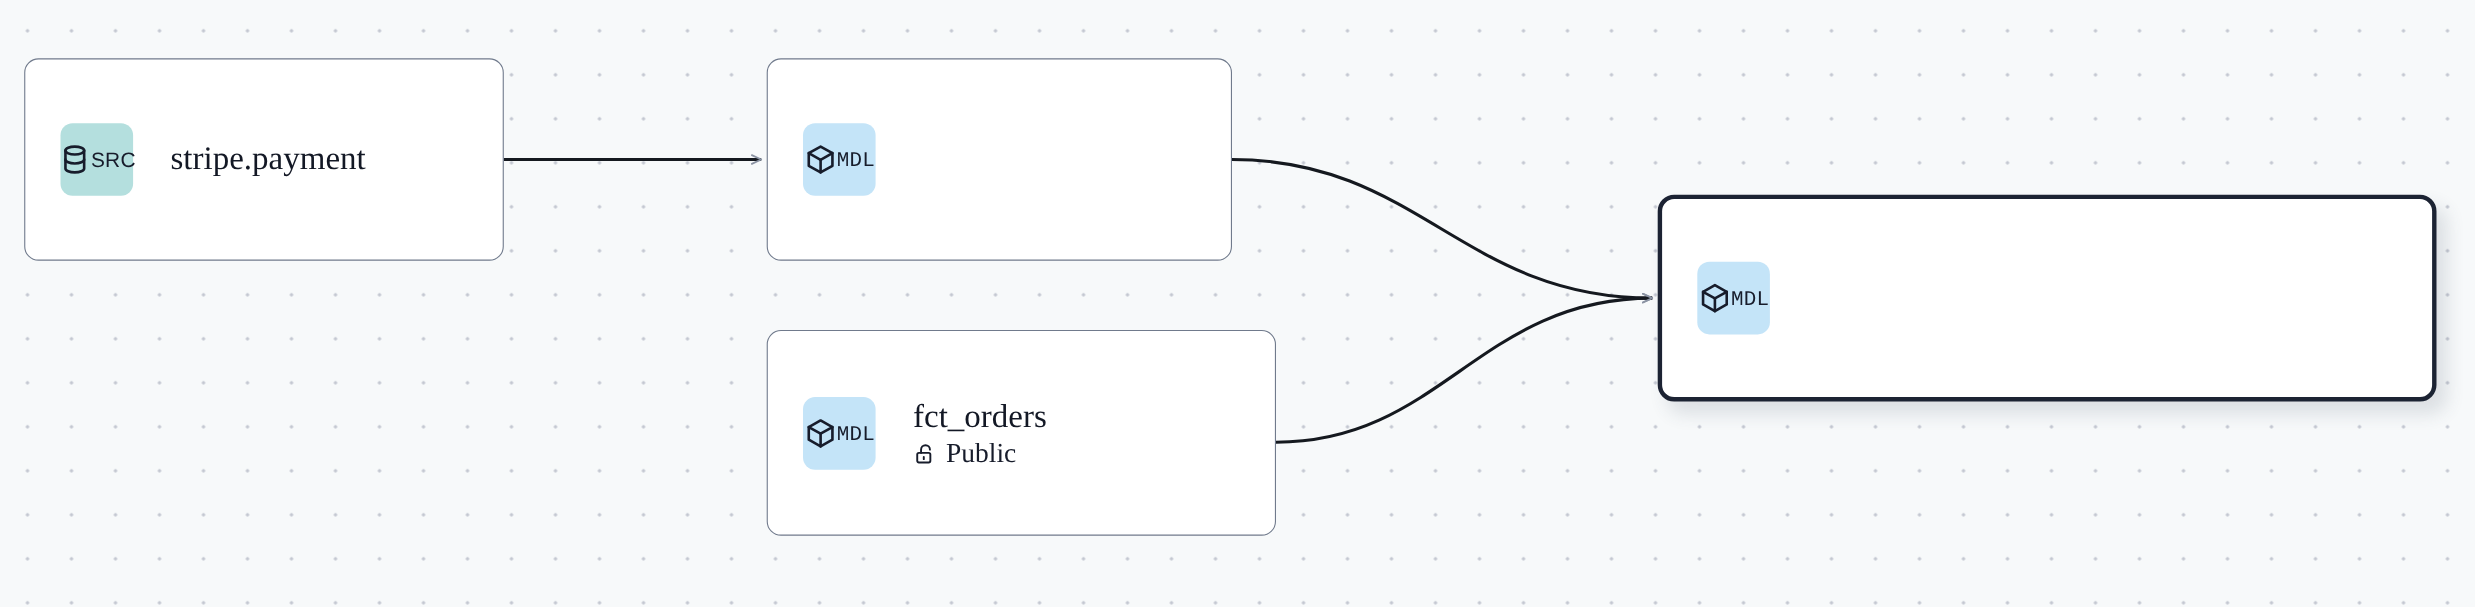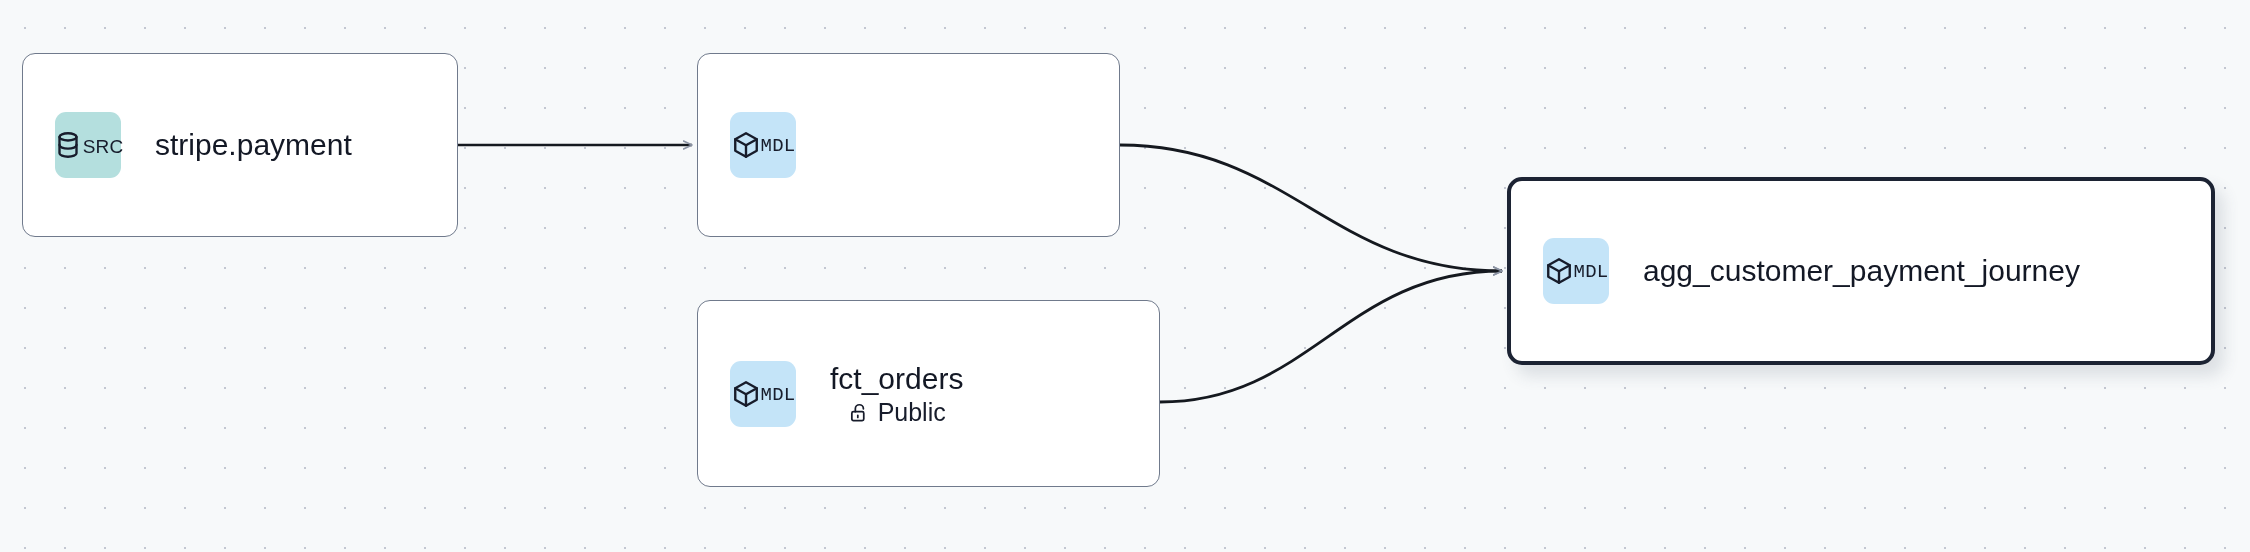--- a/index.html
+++ b/index.html
@@ -51,36 +51,36 @@
     line-height: 1;
     color: #171c2b;
     margin-top: 3px;
     letter-spacing: 0.2px;
   }
   .node-body {
     margin-left: 34px;
     display: flex;
     flex-direction: column;
     justify-content: center;
+    font-family: Liberation Serif, serif;
   }
   .node-title {
     font-size: 30px;
     color: #131825;
     line-height: 1.18;
     white-space: nowrap;
   }
   .node-sub {
     display: flex;
     align-items: center;
     gap: 8px;
     margin-top: 3px;
     font-size: 25px;
     color: #171c2b;
     line-height: 1.1;
-    justify-content: center;
   }
   .node-sub svg { display: block; flex: 0 0 auto; }
 </style>
 </head>
 <body>
 
 <div id="canvas">
 
   <svg id="edge-layer" viewBox="0 0 2250 552" width="2250" height="552">
     <defs>
@@ -155,18 +155,15 @@
     <div class="badge mdl">
       <span>
         <svg width="30" height="30" viewBox="0 0 24 24" fill="none" stroke="#171c2b" stroke-width="1.9" stroke-linecap="round" stroke-linejoin="round">
           <path d="M12 2.6 L20.6 7.4 L12 12.2 L3.4 7.4 Z"></path>
           <path d="M3.4 7.4 V16.6 L12 21.4 V12.2"></path>
           <path d="M20.6 7.4 V16.6 L12 21.4"></path>
         </svg>
       </span>
       <span class="badge-text">MDL</span>
     </div>
-    <div class="node-body">
-      <div class="node-title">agg_customer_payment_journey</div>
-    </div>
   </div>
 
 </div>
 
 </body></html>

